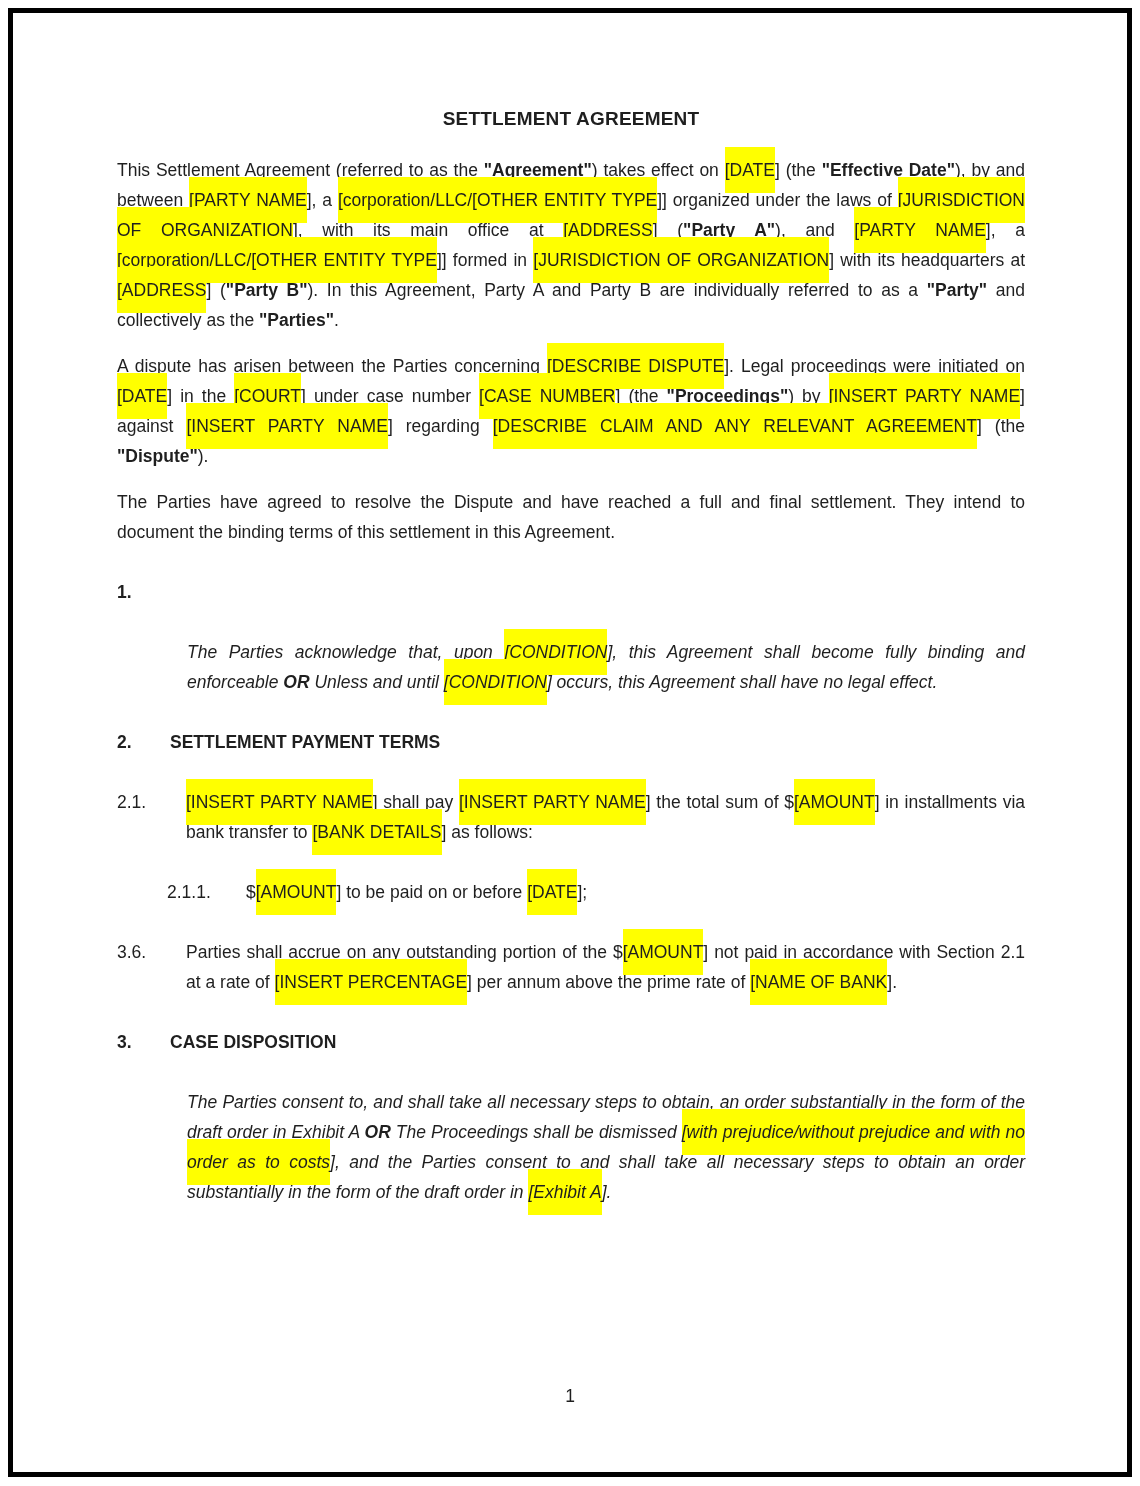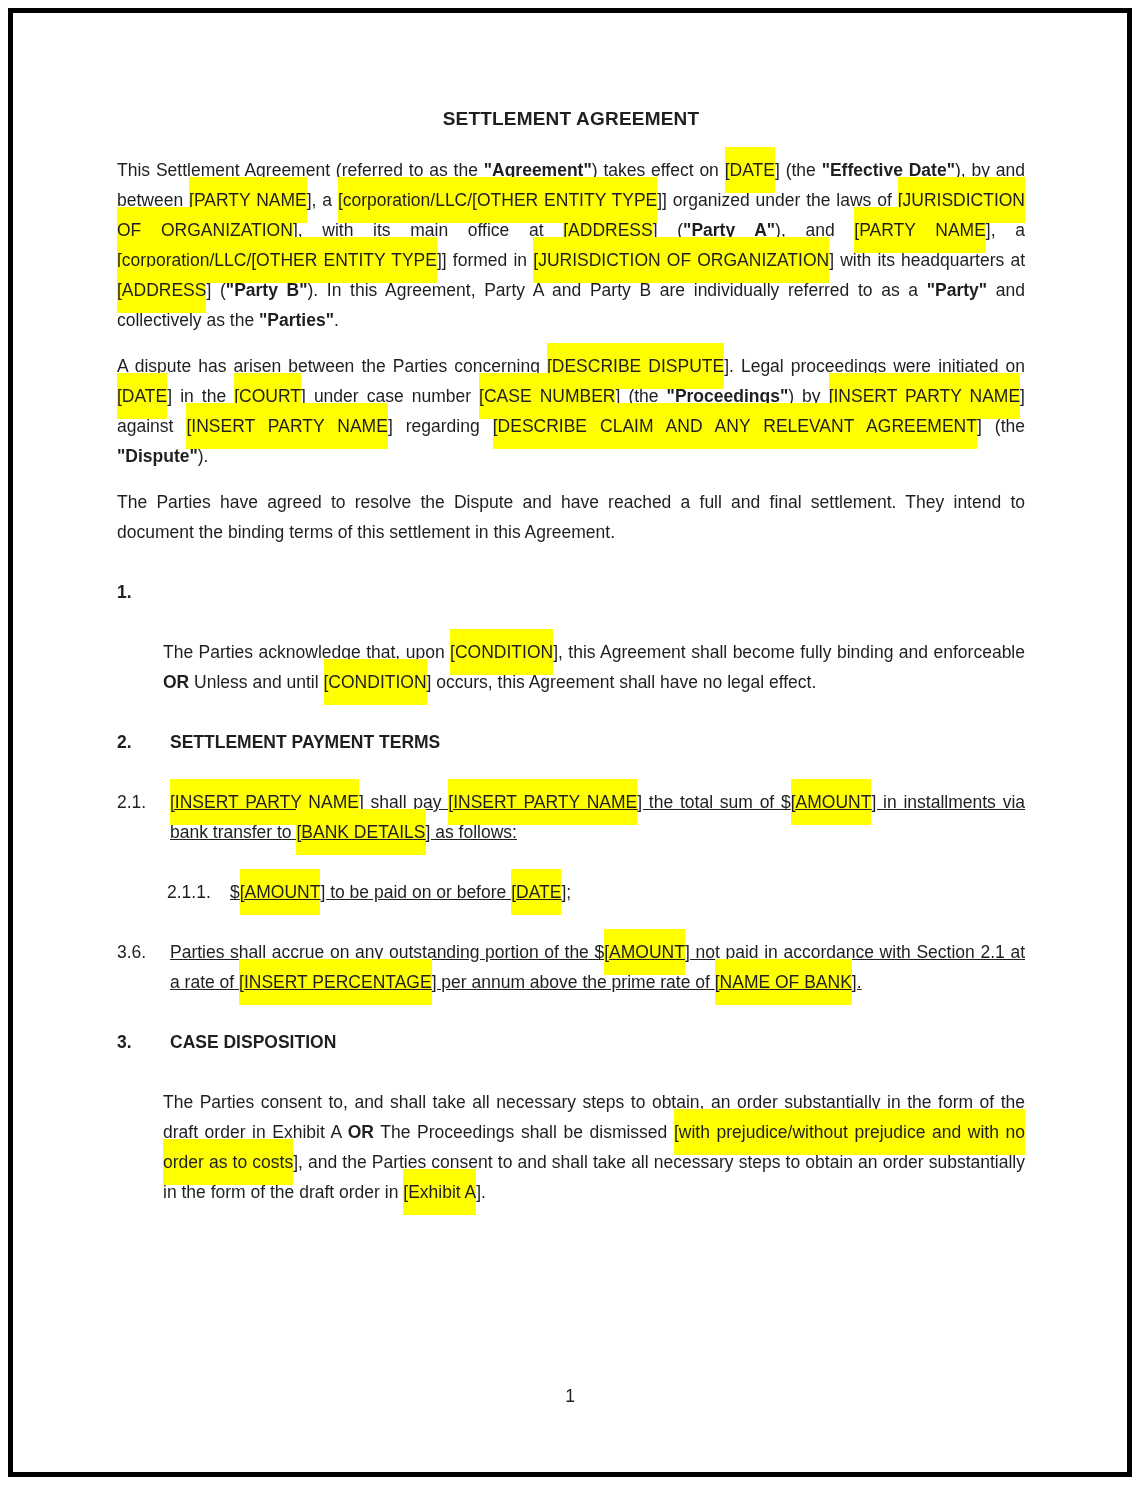--- a/index.html
+++ b/index.html
@@ -25,28 +25,28 @@
     position:absolute;left:117px;top:0;width:908px;
     font-size:17.5px;line-height:30px;
   }
   .title{
     margin:106px 0 23px;
     text-align:center;
     font-size:19px;font-weight:700;line-height:26px;
     letter-spacing:.2px;
   }
   .para{margin:0 0 16px;text-align:justify;}
-  .indent{margin-left:46px;}
+  .indent{margin-left:70px;font-style:italic;}
   .b{font-weight:700;}
   .hl{background:var(--hl);padding:13px 0;}
   .sect{display:flex;margin:30px 0;font-weight:700;font-size:17.5px;}
   .sect .num{flex:0 0 53px;}
-  .item{display:flex;margin:12px 0 30px;}
+  .item{display:flex;margin:12px 0 30px;gap:16px;}
   .item .num{flex:0 0 53px;}
-  .item .body{flex:1;text-align:justify;text-decoration:underline;}
+  .item .body{flex:1;text-align:justify;}
   .item.sub{margin-left:50px;}
   .item.sub .num{flex:0 0 63px;}
   .footer{
     position:absolute;top:1381px;left:0;width:100%;
     text-align:center;font-size:17.5px;line-height:30px;
   }
 </style>
 </head>
 <body>
 

